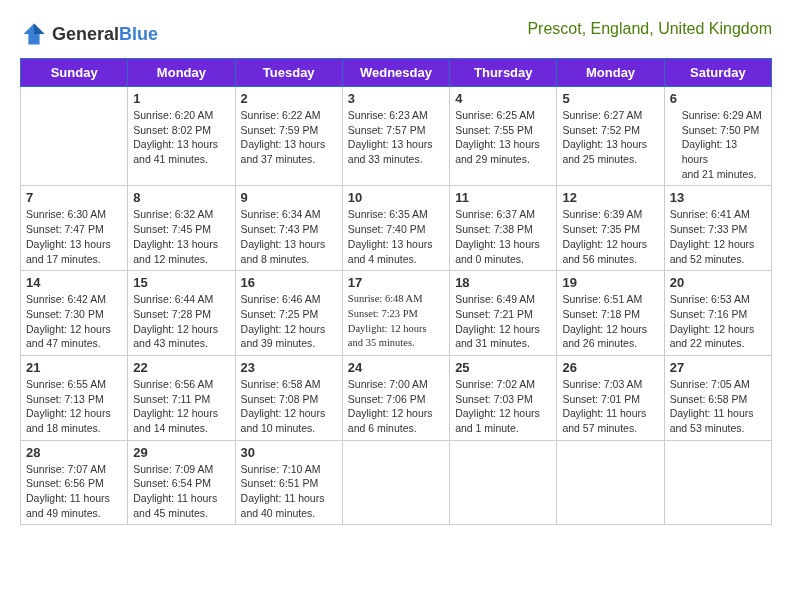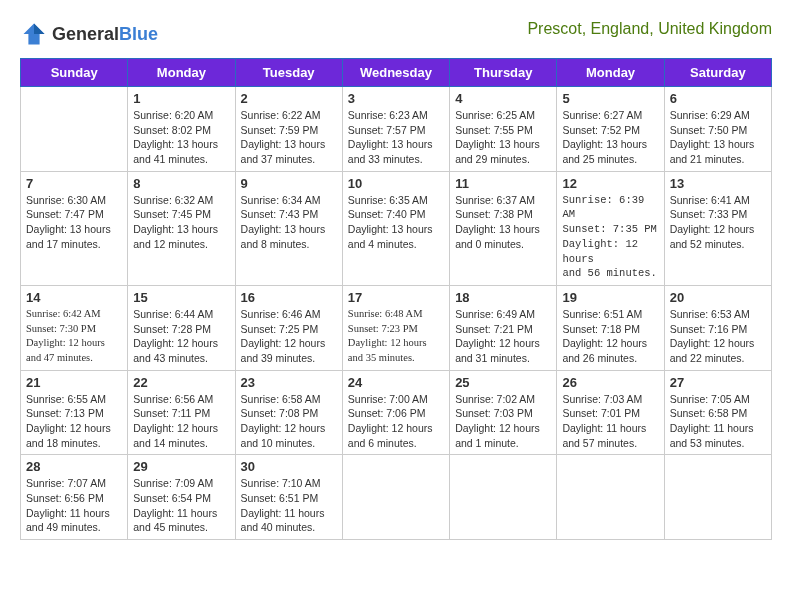--- a/index.html
+++ b/index.html
@@ -138,21 +138,21 @@
         </td>
         <td>
           <span class="day-number">5</span>
           <div class="day-info" style="white-space: pre-line;">Sunrise: 6:27 AM
 Sunset: 7:52 PM
 Daylight: 13 hours
 and 25 minutes.</div>
         </td>
         <td>
           <span class="day-number">6</span>
-          <div class="day-info" style="white-space: pre-line;">Sunrise: 6:29 AM
+          <div class="day-info" style="white-space: pre-line; margin-left: 12px;">Sunrise: 6:29 AM
 Sunset: 7:50 PM
 Daylight: 13 hours
 and 21 minutes.</div>
         </td>
       </tr>
       <tr>
         <td>
           <span class="day-number">7</span>
           <div class="day-info" style="white-space: pre-line;">Sunrise: 6:30 AM
 Sunset: 7:47 PM
@@ -182,37 +182,37 @@
         </td>
         <td>
           <span class="day-number">11</span>
           <div class="day-info" style="white-space: pre-line;">Sunrise: 6:37 AM
 Sunset: 7:38 PM
 Daylight: 13 hours
 and 0 minutes.</div>
         </td>
         <td>
           <span class="day-number">12</span>
-          <div class="day-info" style="white-space: pre-line; font-family: Liberation Mono, monospace;">Sunrise: 6:39 AM
+          <div class="day-info" style="white-space: pre-line;">Sunrise: 6:39 AM
 Sunset: 7:35 PM
 Daylight: 12 hours
 and 56 minutes.</div>
         </td>
         <td>
           <span class="day-number">13</span>
           <div class="day-info" style="white-space: pre-line;">Sunrise: 6:41 AM
 Sunset: 7:33 PM
 Daylight: 12 hours
 and 52 minutes.</div>
         </td>
       </tr>
       <tr>
         <td>
           <span class="day-number">14</span>
-          <div class="day-info" style="white-space: pre-line; font-family: Liberation Serif, serif;">Sunrise: 6:42 AM
+          <div class="day-info" style="white-space: pre-line;">Sunrise: 6:42 AM
 Sunset: 7:30 PM
 Daylight: 12 hours
 and 47 minutes.</div>
         </td>
         <td>
           <span class="day-number">15</span>
           <div class="day-info" style="white-space: pre-line;">Sunrise: 6:44 AM
 Sunset: 7:28 PM
 Daylight: 12 hours
 and 43 minutes.</div>

